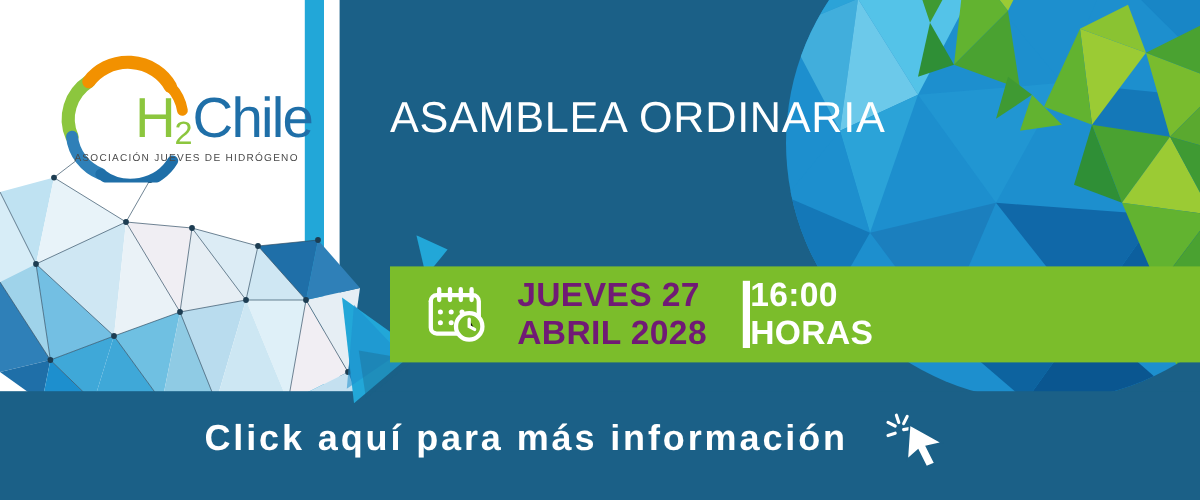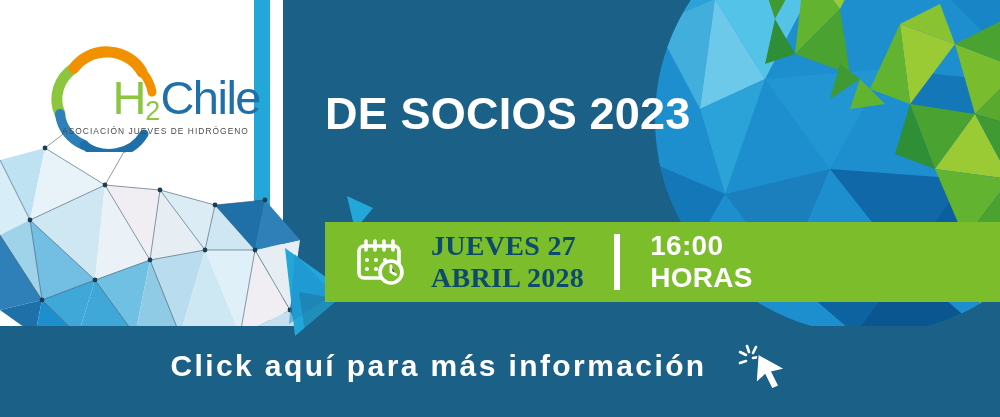--- a/index.html
+++ b/index.html
@@ -148,37 +148,35 @@
   }
   .cal-icon {
     margin-left: 28px;
     width: 52px;
     height: 52px;
     flex: 0 0 auto;
   }
   .cal-icon svg { display: block; }
   .date-block {
     margin-left: 26px;
-    color: #0c4a6e;
+    color: #701a75;
     font-size: 28px;
     font-weight: 700;
     line-height: 1.14;
     letter-spacing: 0.3px;
     white-space: nowrap;
-    font-family: Liberation Serif, serif;
   }
   .bar-divider {
     width: 6px;
     height: 56px;
     background: #ffffff;
     margin-left: 30px;
     flex: 0 0 auto;
   }
   .time-block {
-    margin-left: 30px;
     color: #ffffff;
     font-size: 28px;
     font-weight: 700;
     line-height: 1.14;
     letter-spacing: 0.3px;
     white-space: nowrap;
   }
 
   
   .cta {
@@ -364,21 +362,21 @@
         <path d="M52,103 A40,38 0 0 0 112,92" stroke="#1f6fa8" stroke-width="9"></path>
       </g>
     </svg>
     <div class="logo-text">
       <span class="logo-h">H</span><span class="logo-sub2">2</span><span class="logo-chile">Chile</span>
     </div>
     <div class="logo-tagline">ASOCIACIÓN JUEVES DE HIDRÓGENO</div>
   </div>
 
   <div class="headline">
-    <div class="headline-line2">DE SOCIOS 2023</div>
+    <div class="headline-line1">ASAMBLEA ORDINARIA</div>
   </div>
 
   <div class="arrows">
     <svg width="125" height="140" viewBox="0 0 125 140" xmlns="http://www.w3.org/2000/svg">
       <polygon points="62,0 88,12 70,34" fill="#22a7d8"></polygon>
       <polygon points="45,30 92,34 56,58" fill="#2ba3d8"></polygon>
       <polygon points="0,52 62,96 10,140" fill="#22a7d8"></polygon>
       <polygon points="10,58 48,98 4,128" fill="#1d8fce" opacity="0.55"></polygon>
       <polygon points="14,96 60,104 20,136" fill="#1b6087" opacity="0.35"></polygon>
     </svg>

